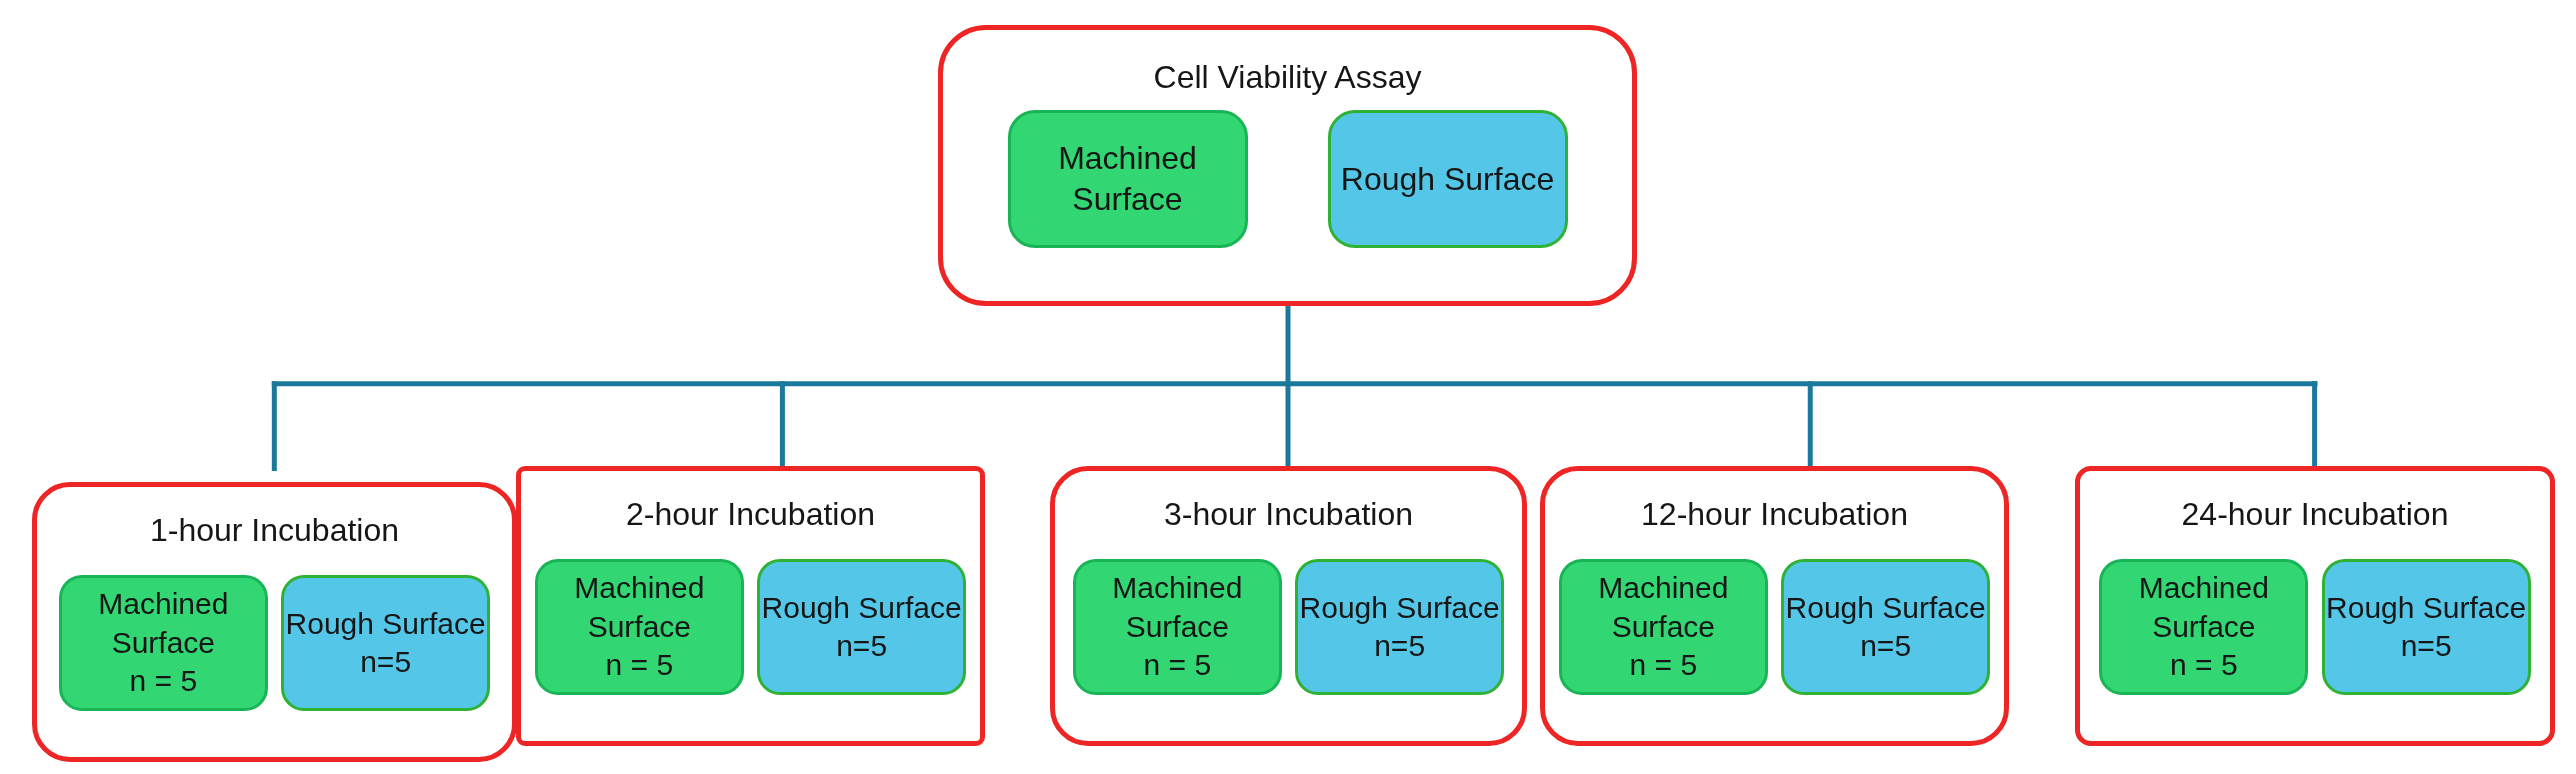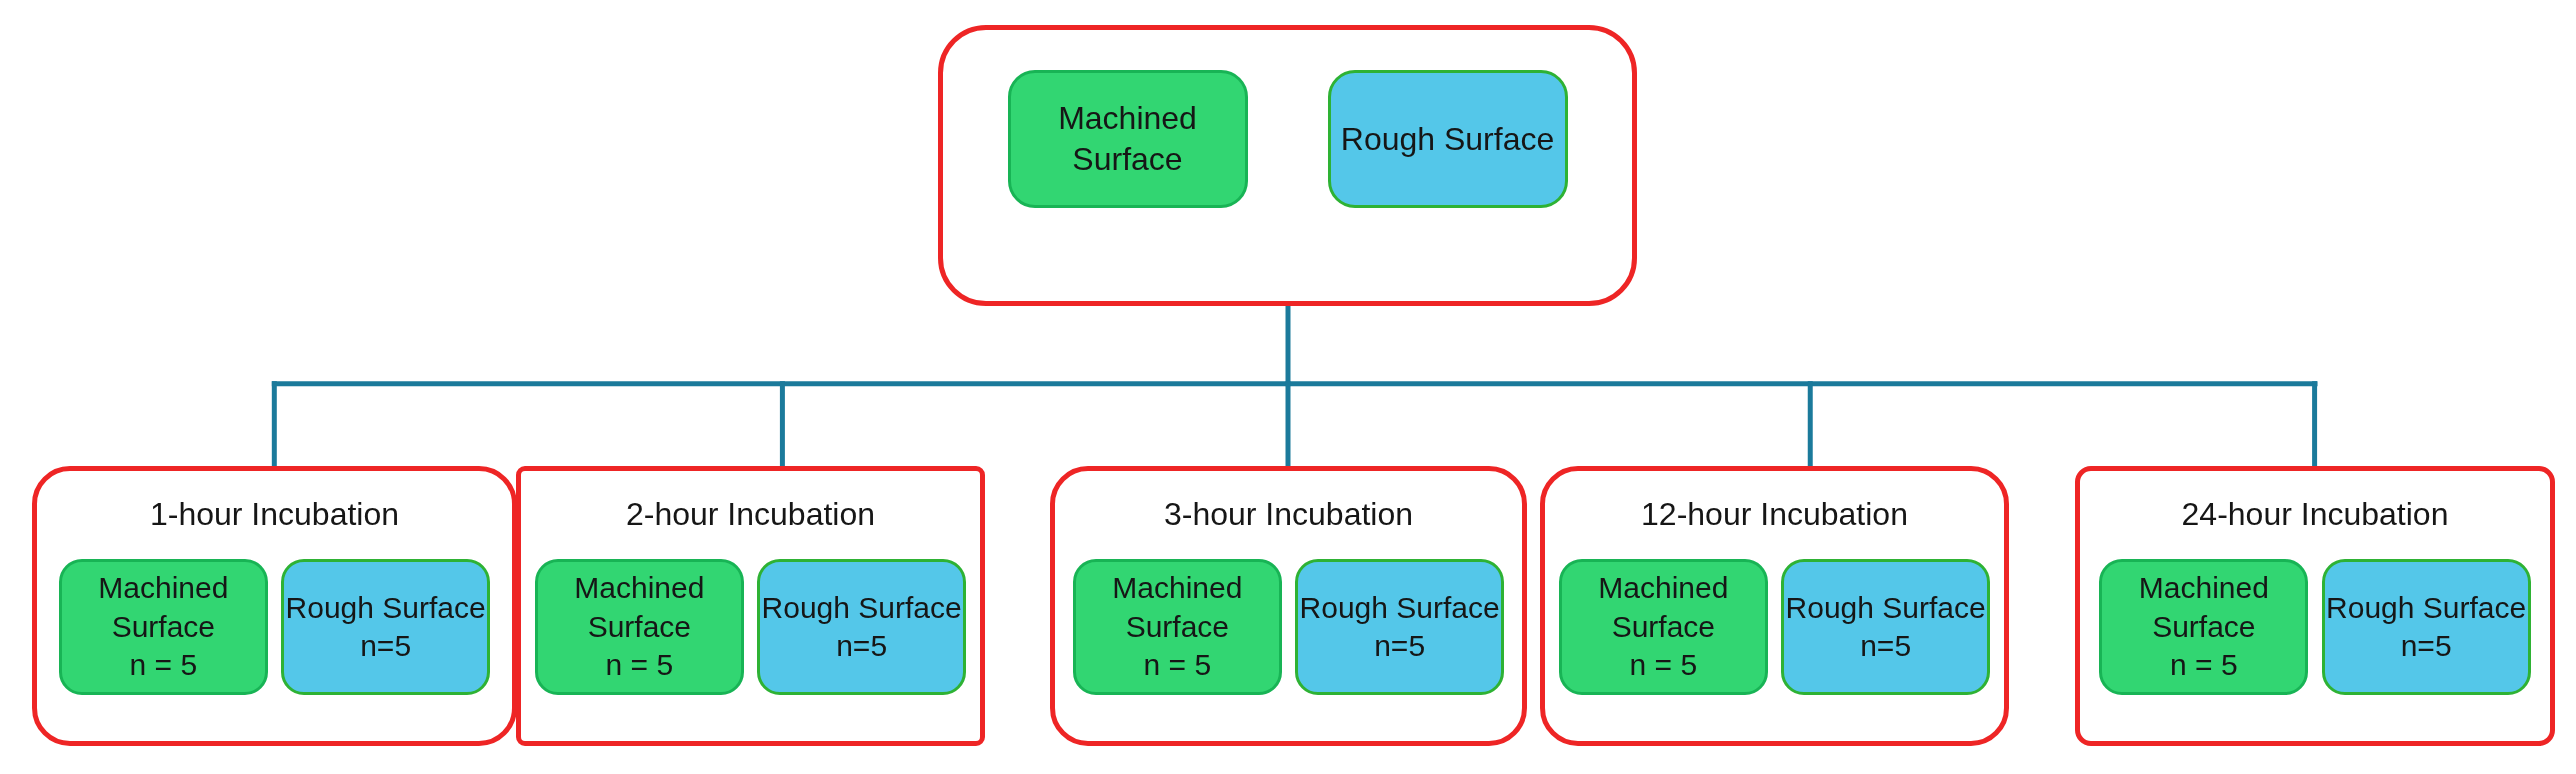--- a/index.html
+++ b/index.html
@@ -108,31 +108,32 @@
     <line x1="1547" y1="360" x2="1547" y2="464" stroke="#1b7a9b" stroke-width="6"></line>
     <line x1="326" y1="461" x2="2784" y2="461" stroke="#1b7a9b" stroke-width="6"></line>
     <line x1="329" y1="458" x2="329" y2="566" stroke="#1b7a9b" stroke-width="6"></line>
     <line x1="939.5" y1="458" x2="939.5" y2="566" stroke="#1b7a9b" stroke-width="6"></line>
     <line x1="1547" y1="458" x2="1547" y2="566" stroke="#1b7a9b" stroke-width="6"></line>
     <line x1="2174.5" y1="458" x2="2174.5" y2="566" stroke="#1b7a9b" stroke-width="6"></line>
     <line x1="2780.5" y1="458" x2="2780.5" y2="566" stroke="#1b7a9b" stroke-width="6"></line>
   </svg>
 
   <div class="card root-card">
-    <div class="pair">
-      <div class="pill machined">
-        <span class="pill-label">Machined Surface</span>
-      </div>
-      <div class="pill rough">
-        <span class="pill-label">Rough Surface</span>
-      </div>
-    </div>
-  </div>
-
-  <div class="card branch-card" style="left:32px;width:485px;">
+    <div class="card-title">Cell Viability Assay</div>
+    <div class="pair">
+      <div class="pill machined">
+        <span class="pill-label">Machined Surface</span>
+      </div>
+      <div class="pill rough">
+        <span class="pill-label">Rough Surface</span>
+      </div>
+    </div>
+  </div>
+
+  <div class="card branch-card" style="left:32px;width:485px;margin-top:16px;">
     <div class="card-title">1-hour Incubation</div>
     <div class="pair">
       <div class="pill machined">
         <span class="pill-label">Machined Surface</span>
         <span class="pill-n">n = 5</span>
       </div>
       <div class="pill rough">
         <span class="pill-label">Rough Surface</span>
         <span class="pill-n">n=5</span>
       </div>

